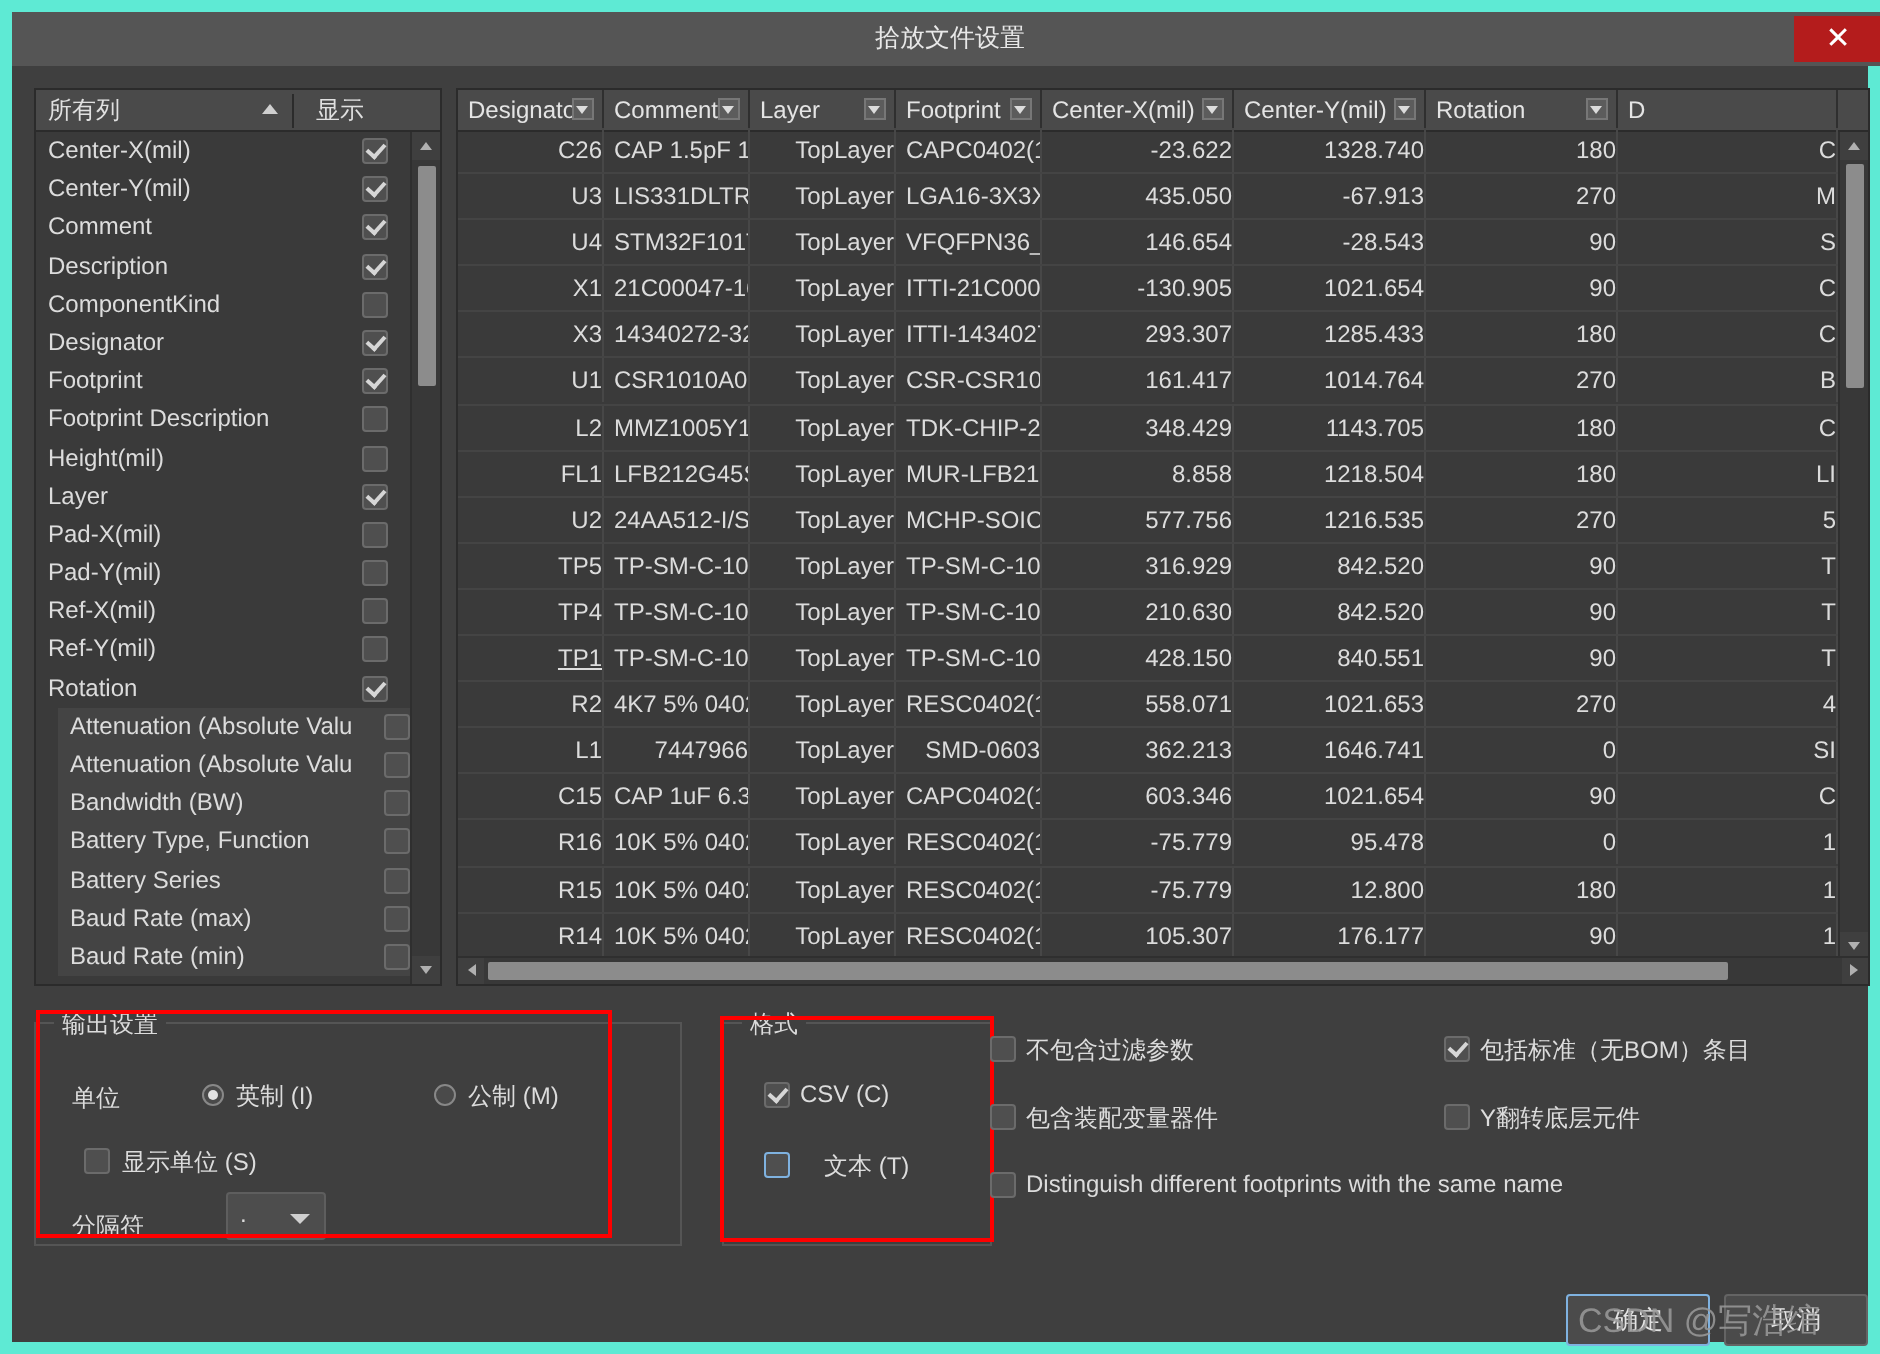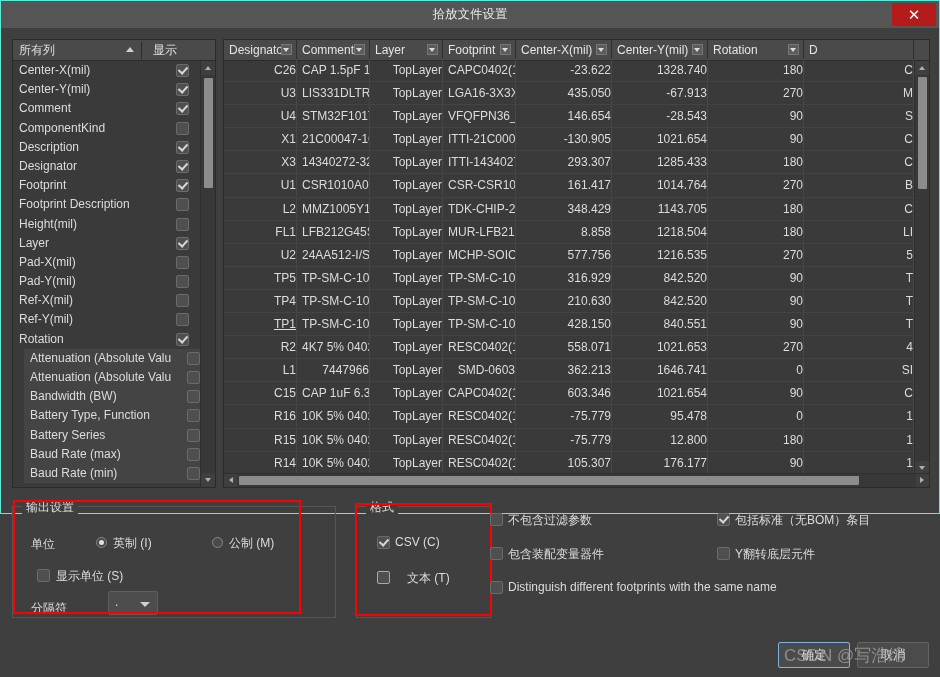--- a/index.html
+++ b/index.html
@@ -3,22 +3,22 @@
 <meta charset="utf-8">
 <style>
   html,body{margin:0;padding:0;}
   body{
     width:940px;height:677px;overflow:hidden;
     background:#3f3f3f;
     font-family:"Liberation Sans","DejaVu Sans",sans-serif;
     font-size:12px;color:#dcdcdc;
     -webkit-font-smoothing:antialiased;
   }
-  .dialog{position:absolute;left:0;top:0;width:940px;height:514px;background:#3f3f3f;
-          border:1px solid #5eead4;box-sizing:border-box;}
+  .dialog{position:absolute;left:0;top:0;width:940px;height:677px;background:#3f3f3f;
+          border:6px solid #5eead4;box-sizing:border-box;}
 
   
   .titlebar{position:absolute;left:0;top:0;width:938px;height:27px;background:#555555;}
   .titlebar .tb-title{position:absolute;left:0;top:0;width:938px;height:27px;
         line-height:27px;text-align:center;color:#e8e8e8;font-size:12.5px;}
   .closebtn{position:absolute;right:3px;top:2px;width:44px;height:23px;background:#b41c1c;
         color:#fff;font-size:15px;line-height:23px;text-align:center;cursor:pointer;}
 
   
   .leftpanel{position:absolute;left:11px;top:38px;width:204px;height:449px;
@@ -129,26 +129,26 @@
         </div>
         <div class="lrow">
           <div class="lbl">Center-Y(mil)</div>
           <div class="cbx on"></div>
         </div>
         <div class="lrow">
           <div class="lbl">Comment</div>
           <div class="cbx on"></div>
         </div>
         <div class="lrow">
+          <div class="lbl">Description</div>
+          <div class="cbx on"></div>
+        </div>
+        <div class="lrow">
           <div class="lbl">ComponentKind</div>
           <div class="cbx"></div>
-        </div>
-        <div class="lrow">
-          <div class="lbl">Description</div>
-          <div class="cbx on"></div>
         </div>
         <div class="lrow">
           <div class="lbl">Designator</div>
           <div class="cbx on"></div>
         </div>
         <div class="lrow">
           <div class="lbl">Footprint</div>
           <div class="cbx on"></div>
         </div>
         <div class="lrow">

